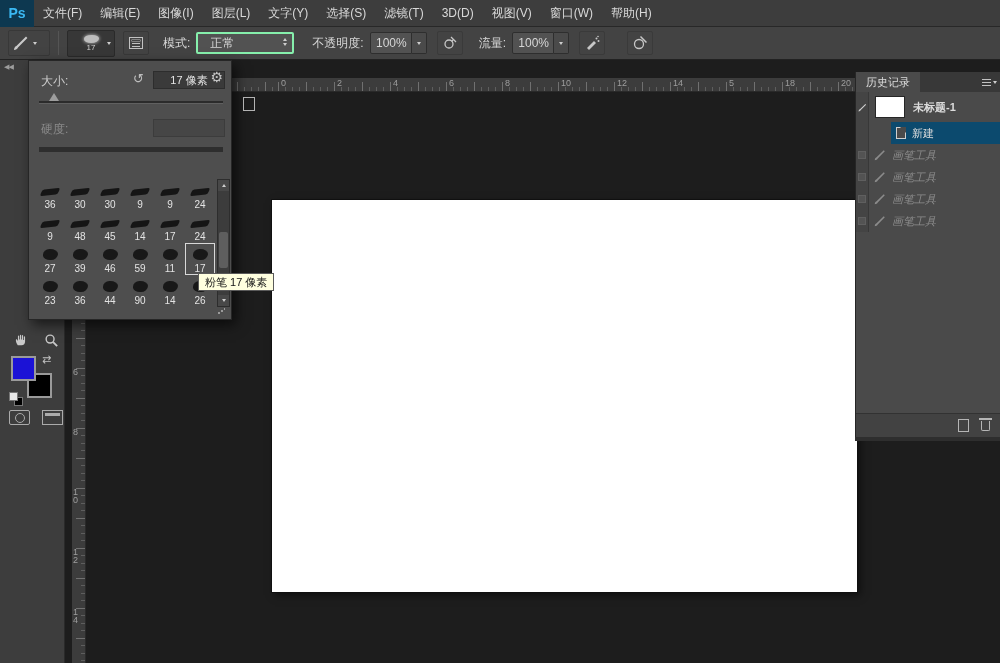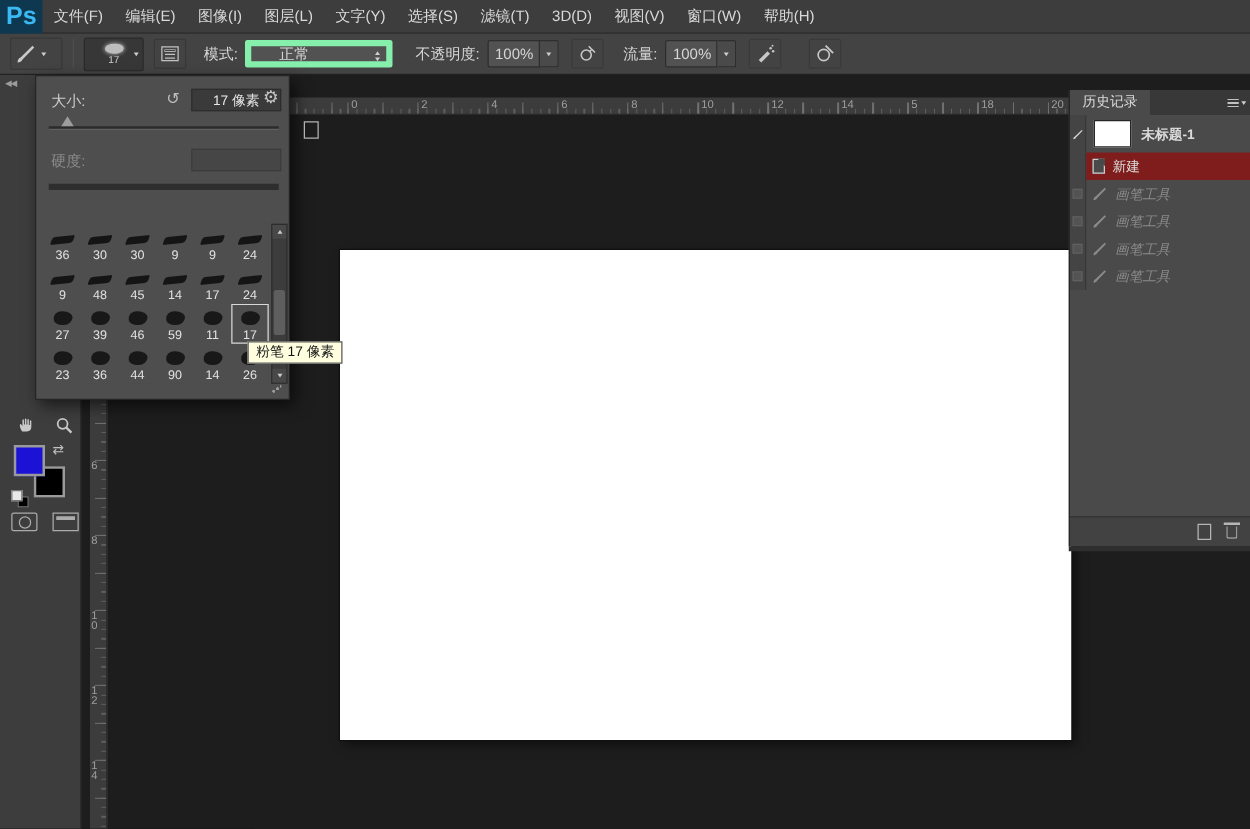--- a/index.html
+++ b/index.html
@@ -3,43 +3,43 @@
 <meta charset="utf-8">
 <style>
   * { margin:0; padding:0; box-sizing:border-box; }
   body { background:#111; font-family:"Liberation Sans","DejaVu Sans",sans-serif; }
   .app { position:relative; width:1000px; height:663px; background:#1d1d1d; overflow:hidden;
          font-family:"Liberation Sans","DejaVu Sans",sans-serif; }
 
   
   .menubar { position:absolute; left:0; top:0; width:1000px; height:27px; background:#3d3d3d;
              border-bottom:1px solid #282828; display:flex; align-items:center; color:#d9d9d9; font-size:12px; }
-  .logo { width:34px; height:27px; background:#0d3850; color:#3bb9f3; font-weight:bold; font-size:20px;
+  .logo { width:34px; height:27px; background:#0d3850; color:#3bb9f3; font-weight:bold; font-size:14px;
           display:flex; align-items:center; justify-content:center; }
   .menu-item { padding:0 9px; line-height:27px; cursor:default; }
 
   
   .optbar { position:absolute; left:0; top:27px; width:1000px; height:33px; background:#434343;
             border-bottom:1px solid #222; display:flex; align-items:center; font-size:12px; color:#d6d6d6; }
   .tool-preset { margin-left:8px; width:42px; height:26px; display:flex; align-items:center; gap:4px;
                  padding:0 4px; border:1px solid #383838; border-radius:2px; }
   .vsep { width:1px; height:24px; background:#303030; margin-left:8px; border-right:1px solid #555; }
   .brush-picker { margin-left:8px; width:48px; height:27px; background:#373737; border:1px solid #2a2a2a;
                   border-radius:2px; position:relative; display:flex; flex-direction:column; align-items:center; justify-content:center; }
   .stamp { width:15px; height:8px; background:#bdbdbd; border-radius:50% 45% 55% 50%; box-shadow:0 0 3px 1px #8a8a8a; }
   .stamp-num { font-size:8px; color:#cfcfcf; line-height:9px; }
   .picker-caret { position:absolute; right:3px; top:11px; }
   .toggle-btn { margin-left:8px; width:26px; height:24px; border:1px solid #383838; border-radius:2px;
                 display:flex; align-items:center; justify-content:center; }
   .panel-glyph { width:14px; height:12px; border:1px solid #c2c2c2; position:relative; }
   .panel-glyph:after { content:""; position:absolute; left:2px; top:2px; right:2px; height:1px;
                        box-shadow:0 0 0 .5px #c2c2c2, 0 3px 0 0 #c2c2c2, 0 6px 0 0 #c2c2c2; }
   .opt-label { margin-left:14px; }
-  .combo { margin-left:6px; width:118px; height:22px; background:#525252; border:5px solid #86efac;
-           border-radius:2px; display:flex; align-items:center; padding:0 22px; position:relative; }
+  .combo { margin-left:6px; width:98px; height:22px; background:#525252; border:2px solid #86efac;
+           border-radius:2px; display:flex; align-items:center; padding:0 12px; position:relative; }
   .dblcaret { position:absolute; right:5px; top:4px; display:flex; flex-direction:column; gap:2px; align-items:center; }
   .numbox { margin-left:6px; width:42px; height:22px; background:#525252; border:1px solid #2e2e2e;
             border-radius:2px 0 0 2px; display:flex; align-items:center; justify-content:flex-end; padding-right:4px; }
   .dropbtn { width:15px; height:22px; background:#4a4a4a; border:1px solid #2e2e2e; border-left:none;
              border-radius:0 2px 2px 0; display:flex; align-items:center; justify-content:center; }
   .icon-btn { margin-left:10px; width:26px; height:24px; border:1px solid #3a3a3a; border-radius:2px;
               display:flex; align-items:center; justify-content:center; color:#c7c7c7; }
 
   .tri-down { width:0; height:0; border-left:3px solid transparent; border-right:3px solid transparent; border-top:4px solid #cdcdcd; }
   .tri-up   { width:0; height:0; border-left:3px solid transparent; border-right:3px solid transparent; border-bottom:4px solid #cdcdcd; }
@@ -89,21 +89,21 @@
   .h-menu { width:22px; display:flex; align-items:center; justify-content:center; gap:2px; }
   .pm-lines { width:9px; height:7px; background:repeating-linear-gradient(to bottom,#c2c2c2 0 1px,transparent 1px 3px); }
   .snap-row { height:30px; display:flex; align-items:center;font-weight:bold; }
   .well { width:13px; align-self:stretch; background:#444444; border-right:1px solid #383838;
           display:flex; align-items:center; justify-content:center; flex:none; }
   .chk { width:8px; height:8px; background:#535353; border:1px solid #5f5f5f; }
   .snap-thumb { width:30px; height:22px; background:#fff; border:1px solid #262626; margin-left:6px; }
   .snap-label { margin-left:8px; }
   .state-row { height:22px; display:flex; align-items:stretch; }
   .state-body { flex:1; display:flex; align-items:center; gap:6px; padding-left:5px; }
-  .state-row.selected .state-body { background:#7f1d1d; }
+  .state-row.selected .state-body { background:#0c4a6e;margin-left:22px; }
   .state-row.dimmed .state-body { color:#8b8b8b; font-style:italic; }
   .doc-ico { width:10px; height:12px; border:1px solid #cfcfcf; background:#4a4a4a; position:relative; flex:none; }
   .doc-ico:after { content:""; position:absolute; right:-1px; top:-1px; border:3px solid #4a4a4a; border-left-color:transparent; border-bottom-color:transparent; }
   .h-bottom { position:absolute; left:0; bottom:0; width:100%; height:24px; background:#424242;
               border-top:1px solid #323232; display:flex; align-items:center; justify-content:flex-end; gap:12px; padding-right:10px; }
   .page-ico { width:11px; height:13px; border:1px solid #b5b5b5; }
   .trash-ico { width:9px; height:10px; border:1px solid #b5b5b5; border-top:none; border-radius:0 0 2px 2px; position:relative; }
   .trash-ico:before { content:""; position:absolute; top:-3px; left:-3px; right:-3px; height:2px; background:#b5b5b5; }
   .h-strip { position:absolute; left:855px; top:437px; width:145px; height:4px; background:#2e2e2e; z-index:20; }
 

